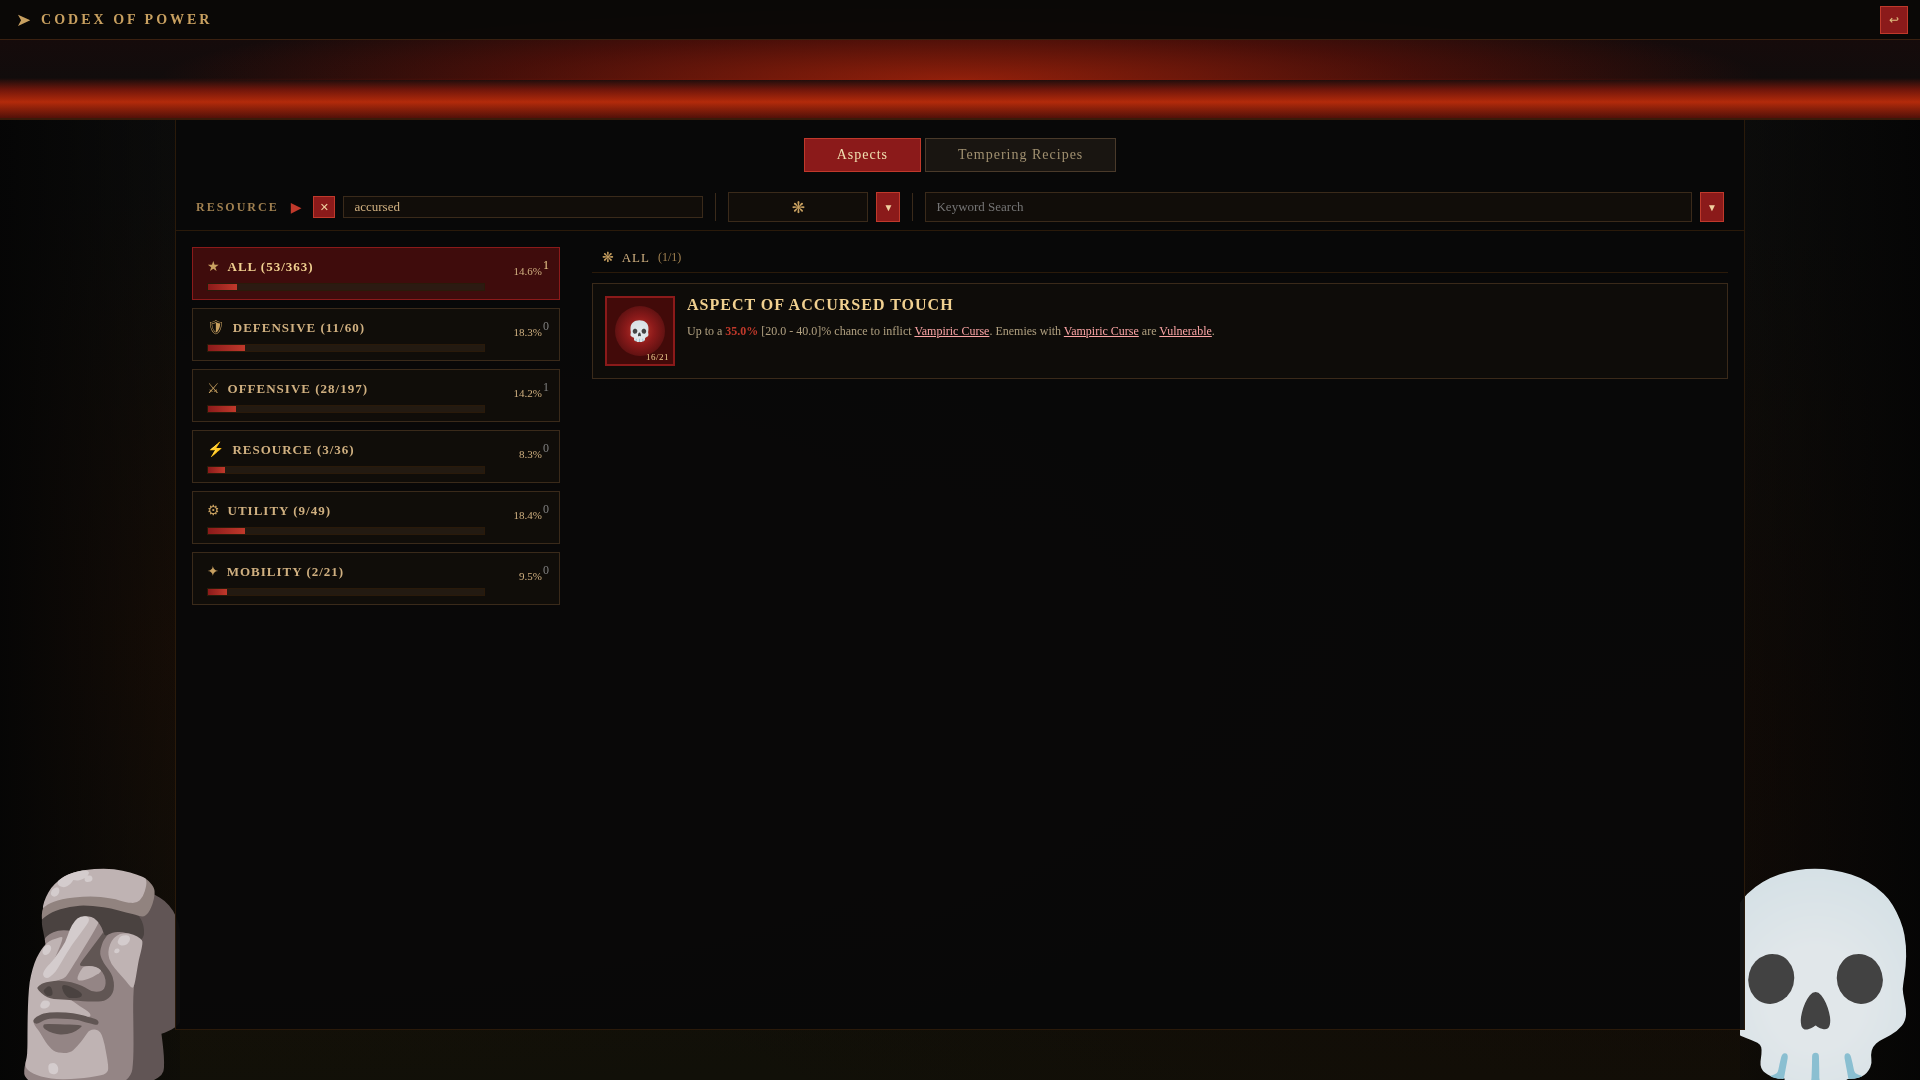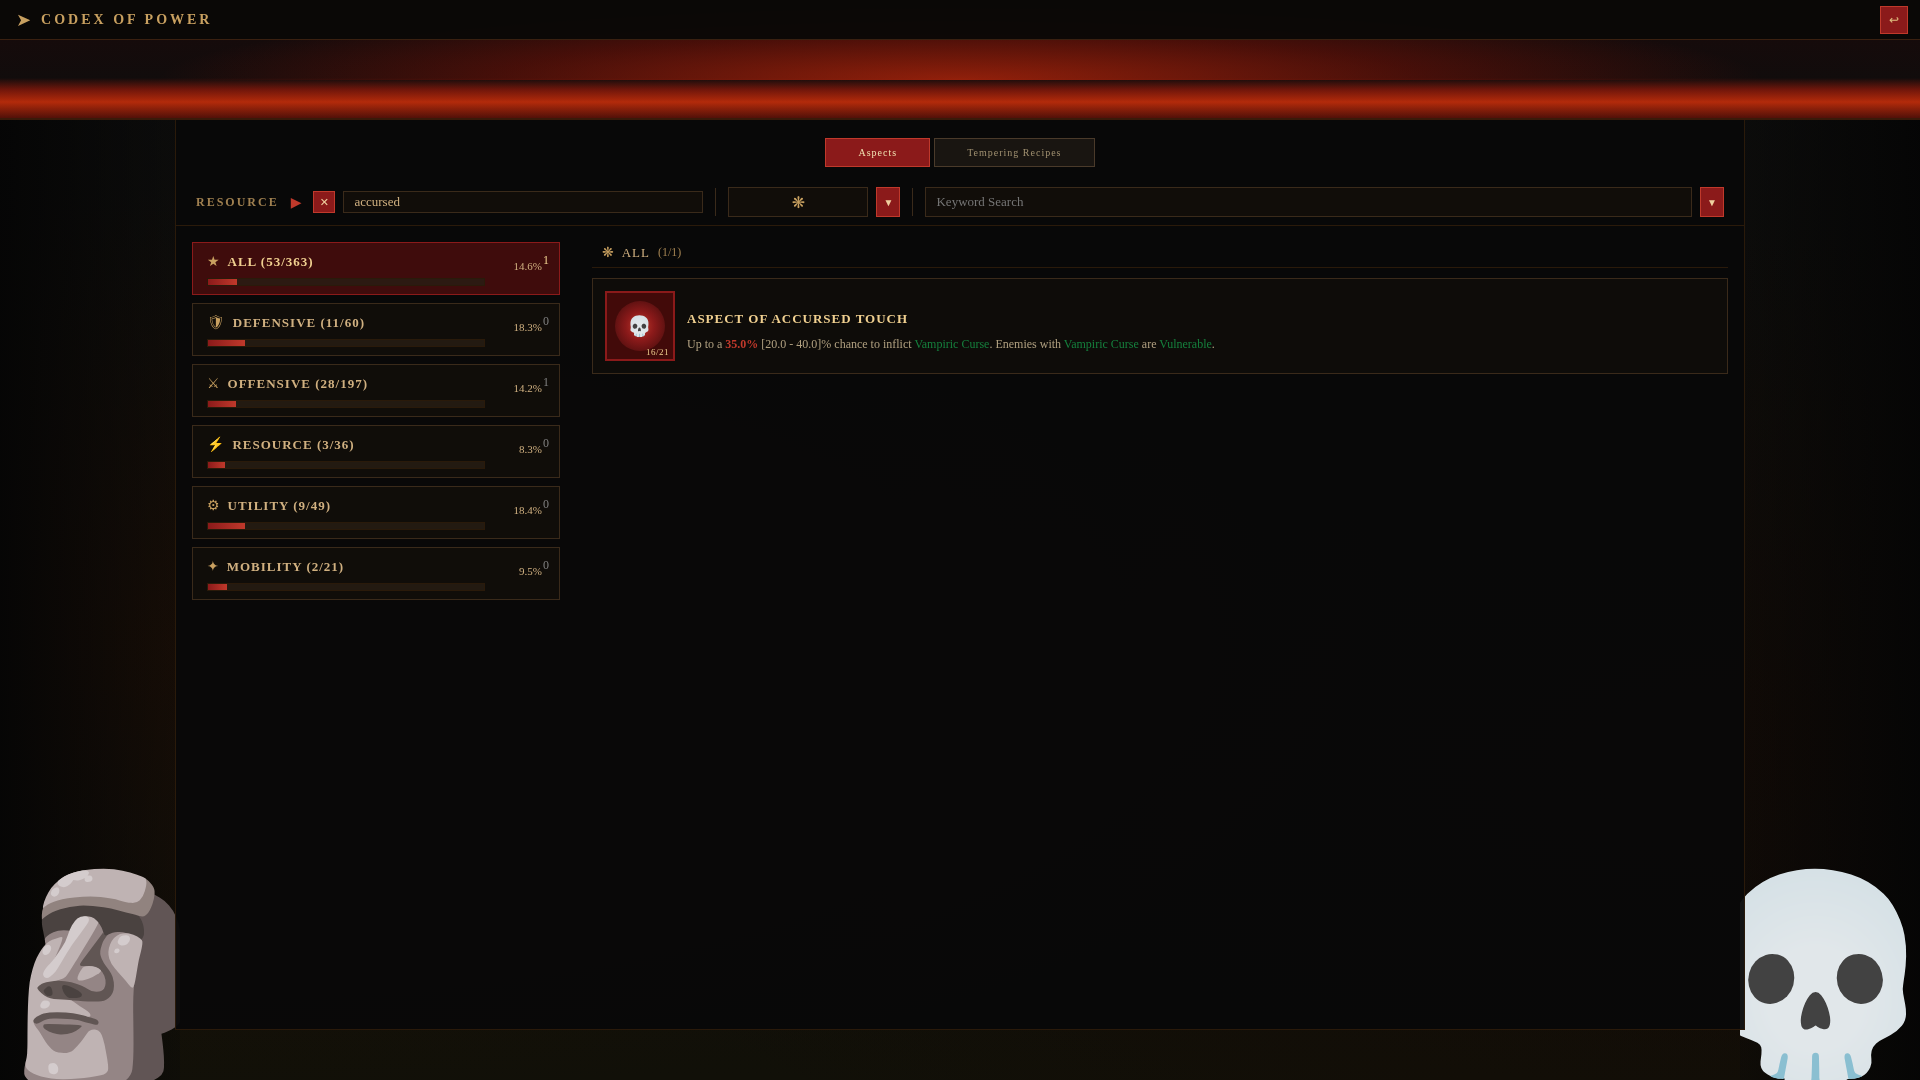--- a/index.html
+++ b/index.html
@@ -120,21 +120,21 @@
     .tab-row {
       display: flex;
       justify-content: center;
       padding: 18px 0 12px;
       gap: 4px;
       background: transparent;
     }
 
     .tab-btn {
       padding: 8px 32px;
-      font-size: 10px;
+      font-size: 14px;
       letter-spacing: 1px;
       cursor: pointer;
       border: 1px solid #555;
       font-family: 'Georgia', serif;
     }
 
     .tab-btn.active {
       background: #8b1a1a;
       border-color: #c0392b;
       color: #f0e0b0;
@@ -419,40 +419,40 @@
       font-size: 9px;
       letter-spacing: 0.5px;
     }
 
     .aspect-content {
       flex: 1;
     }
 
     .aspect-title {
       color: #f0d090;
-      font-size: 13px;
+      font-size: 16px;
       letter-spacing: 1px;
       font-weight: bold;
       margin-bottom: 8px;
-      margin-top: 20px;
     }
 
     .aspect-desc {
       color: #b0a080;
       font-size: 12px;
       line-height: 1.6;
     }
 
     .aspect-desc .highlight {
       color: #c0392b;
       font-weight: bold;
     }
 
     .aspect-desc .underline-link {
-      color: #15803d;
+      text-decoration: underline;
+      color: #fca5a5;
     }
 
     
     .right-panel-scroll {
       flex: 1;
       overflow-y: auto;
       scrollbar-width: thin;
       scrollbar-color: #5a3a2a #1a1008;
     }
 

